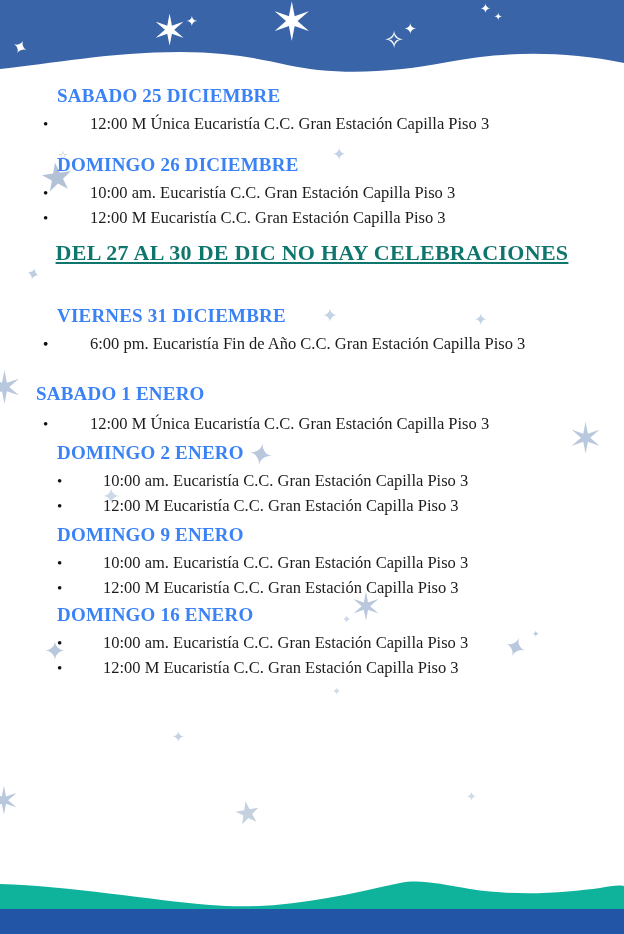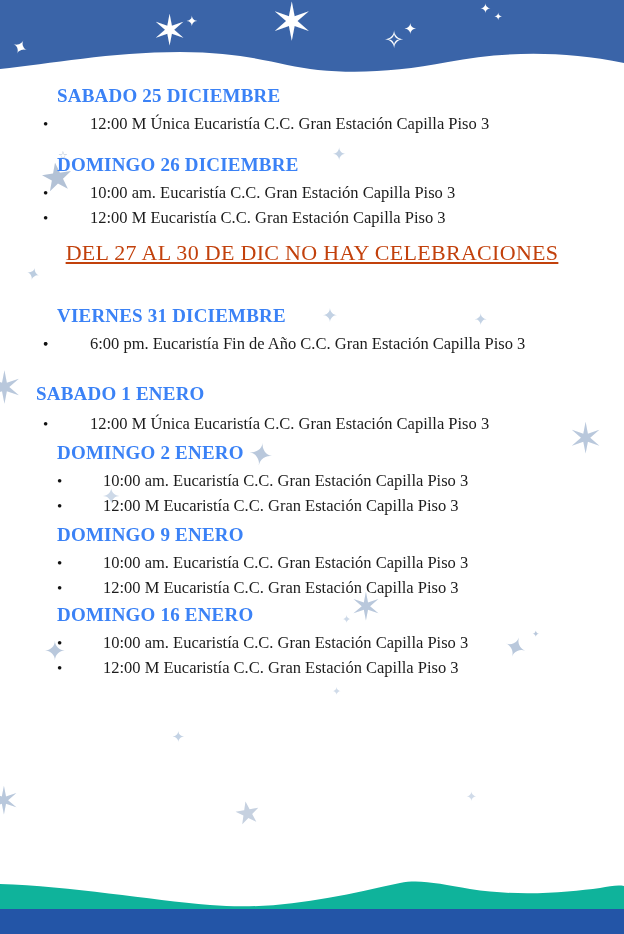--- a/index.html
+++ b/index.html
@@ -39,21 +39,21 @@
     position: relative; font-size: 16.5px; line-height: 24.5px;
     padding-left: 33px; color: #1c1c1c;
   }
   .section.indent-b li { padding-left: 46px; }
   .section li .bullet {
     position: absolute; left: -14px; top: 0; font-size: 15px; color: #111111;
   }
   .section.indent-b li .bullet { left: 0px; }
   .notice {
     position: absolute; left: 0; width: 624px; text-align: center;
-    font-size: 22px; font-weight: normal; color: #c2410c;
+    font-size: 22px; font-weight: bold; color: #0f766e;
     text-decoration: underline; letter-spacing: 0.3px;
   }
   .note-block {
     position: absolute; left: 0; width: 624px; text-align: center;
     font-size: 21px; font-weight: bold; color: #141414; line-height: 31px;
   }
   .note-block .u { text-decoration: underline; }
   .closing-block {
     position: absolute; left: 0; width: 624px; text-align: center;
     font-size: 21px; font-weight: bold; color: #141414; line-height: 28px;

